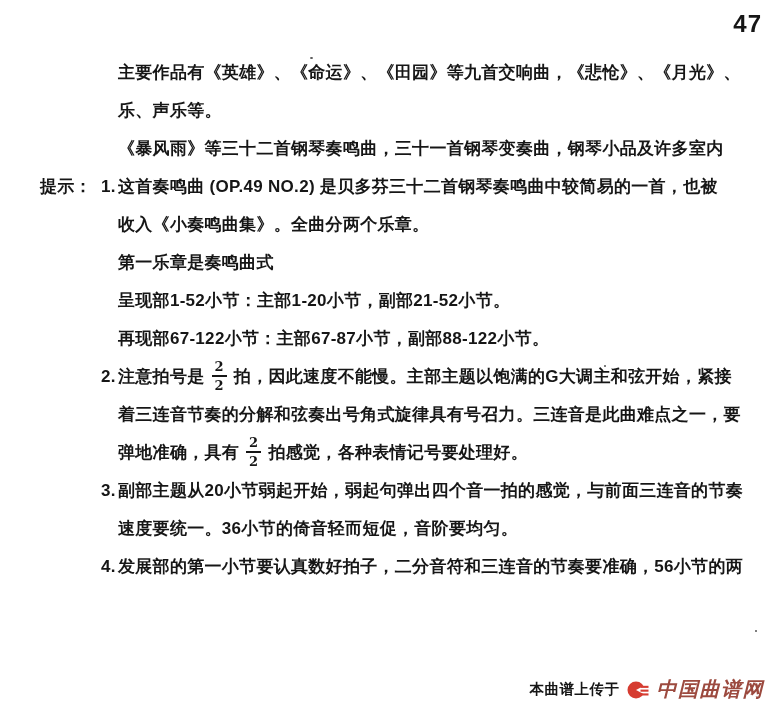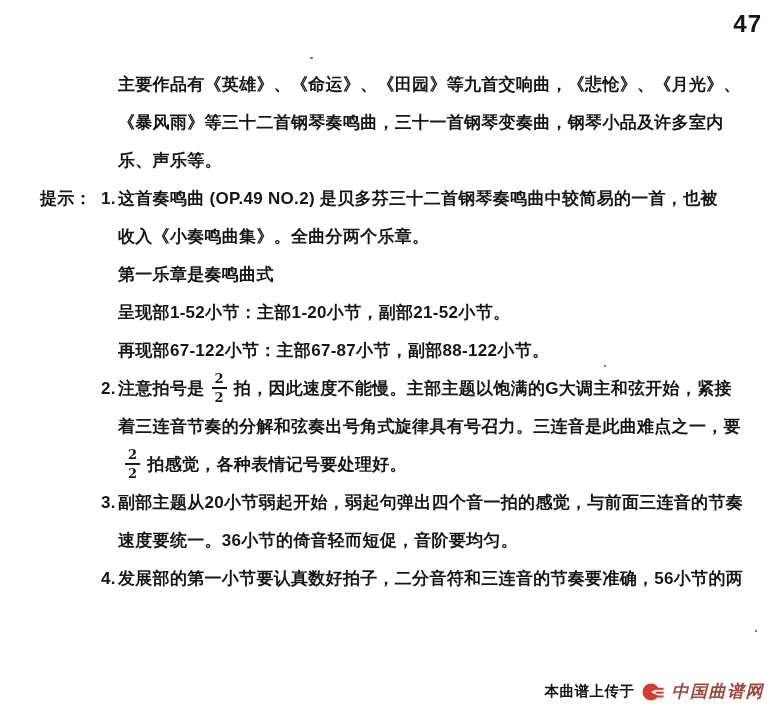--- a/index.html
+++ b/index.html
@@ -19,21 +19,21 @@
     position: absolute;
     top: 10px;
     right: 18px;
     font-size: 24px;
     font-weight: 700;
     letter-spacing: 1px;
   }
   .content {
     position: absolute;
     left: 118px;
-    top: 66px;
+    top: 54px;
     width: 620px;
     font-size: 17px;
     font-weight: 600;
     letter-spacing: 0.3px;
   }
   .line {
     height: 38px;
     line-height: 38px;
     white-space: nowrap;
     position: relative;
@@ -81,60 +81,60 @@
   .footer .uploaded {
     font-size: 14.5px;
     font-weight: 600;
     letter-spacing: 0.5px;
   }
   .logo-icon {
     display: inline-flex;
     align-items: center;
   }
   .site-name {
-    font-size: 17px;
+    font-size: 20px;
     font-weight: 700;
     font-style: italic;
     color: #9c4a3f;
     letter-spacing: 1.5px;
   }
   .speck {
     position: absolute;
     background: #555;
     border-radius: 50%;
   }
 </style>
 </head>
 <body>
 
 <div class="page-number">47</div>
 
 <div class="content">
 
   <div class="line">主要作品有《英雄》、《命运》、《田园》等九首交响曲，《悲怆》、《月光》、</div>
+  <div class="line">乐、声乐等。</div>
   <div class="line">《暴风雨》等三十二首钢琴奏鸣曲，三十一首钢琴变奏曲，钢琴小品及许多室内</div>
-  <div class="line">乐、声乐等。</div>
 
   <div class="line">
     <span class="tips-label">提示：</span>
     <span class="item-num">1.</span>
     <span>这首奏鸣曲 (OP.49 NO.2) 是贝多芬三十二首钢琴奏鸣曲中较简易的一首，也被</span>
   </div>
   <div class="line">收入《小奏鸣曲集》。全曲分两个乐章。</div>
   <div class="line">第一乐章是奏鸣曲式</div>
   <div class="line">呈现部1-52小节：主部1-20小节，副部21-52小节。</div>
   <div class="line">再现部67-122小节：主部67-87小节，副部88-122小节。</div>
 
   <div class="line">
     <span class="item-num">2.</span>
     <span>注意拍号是</span><span class="frac"><span class="num">2</span><span class="den">2</span></span><span>拍，因此速度不能慢。主部主题以饱满的G大调主和弦开始，紧接</span>
   </div>
   <div class="line">着三连音节奏的分解和弦奏出号角式旋律具有号召力。三连音是此曲难点之一，要</div>
   <div class="line">
-    <span class="frac"><span class="num">2</span><span class="den">2</span></span><span>拍感觉，各种表情记号要处理好。</span>
+    <span>弹地准确，具有</span><span class="frac"><span class="num">2</span><span class="den">2</span></span><span>拍感觉，各种表情记号要处理好。</span>
   </div>
 
   <div class="line">
     <span class="item-num">3.</span>
     <span>副部主题从20小节弱起开始，弱起句弹出四个音一拍的感觉，与前面三连音的节奏</span>
   </div>
   <div class="line">速度要统一。36小节的倚音轻而短促，音阶要均匀。</div>
 
   <div class="line">
     <span class="item-num">4.</span>

